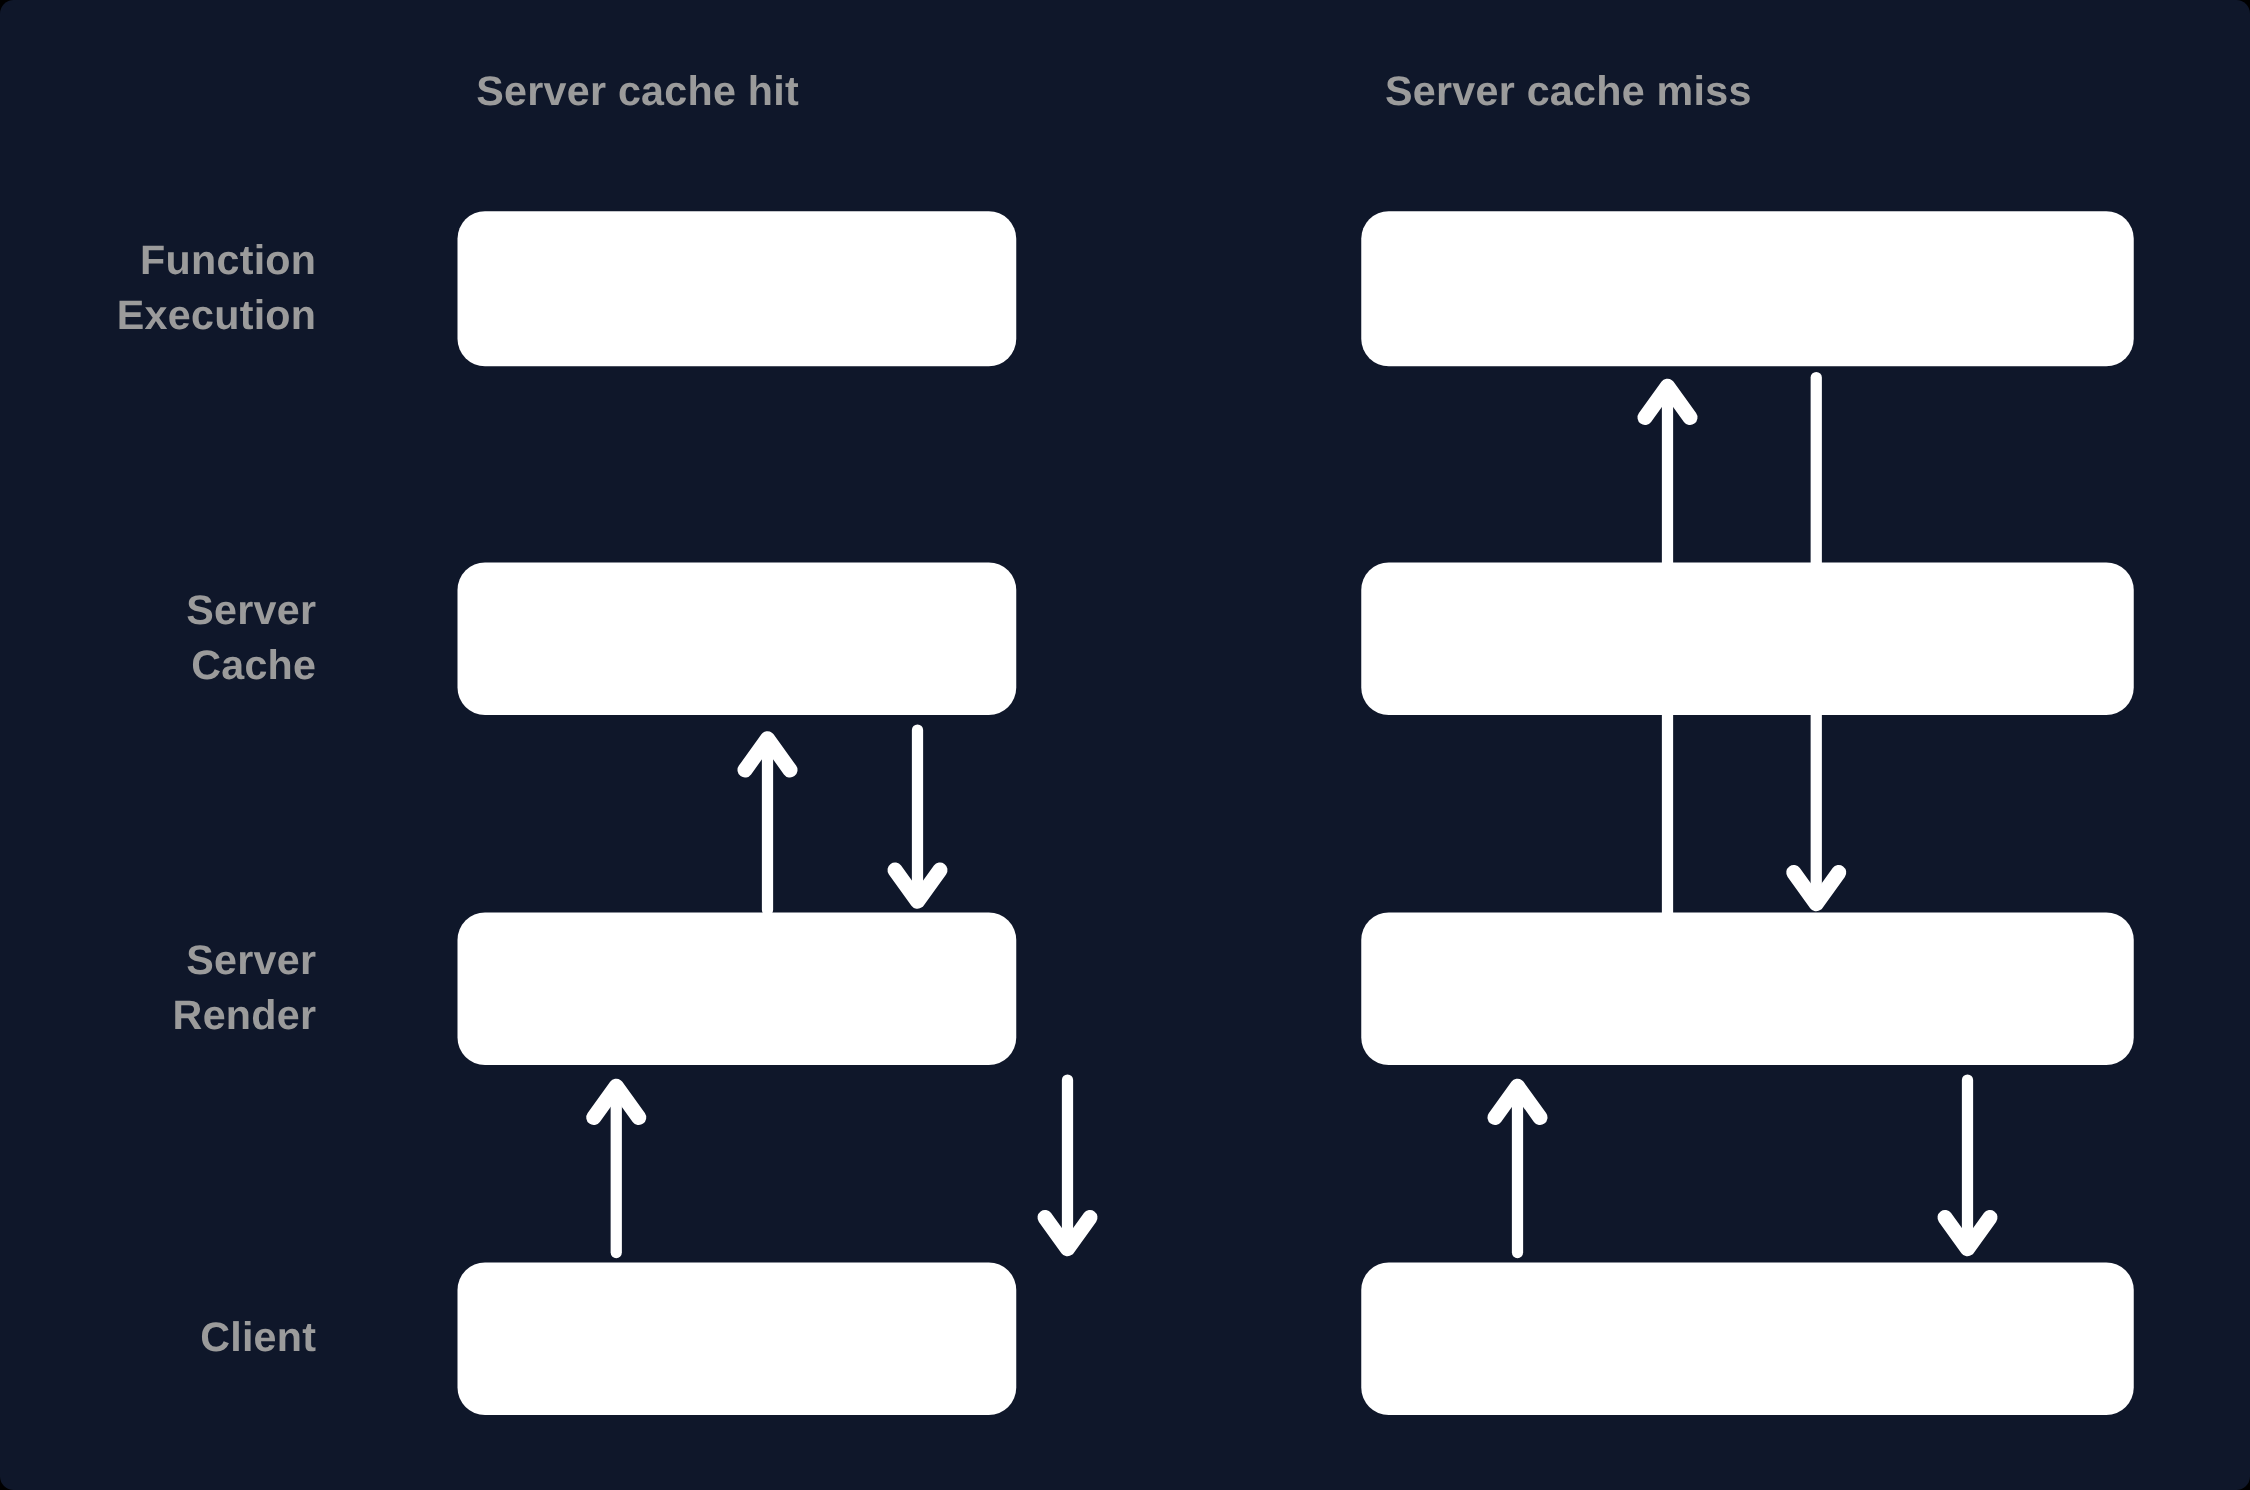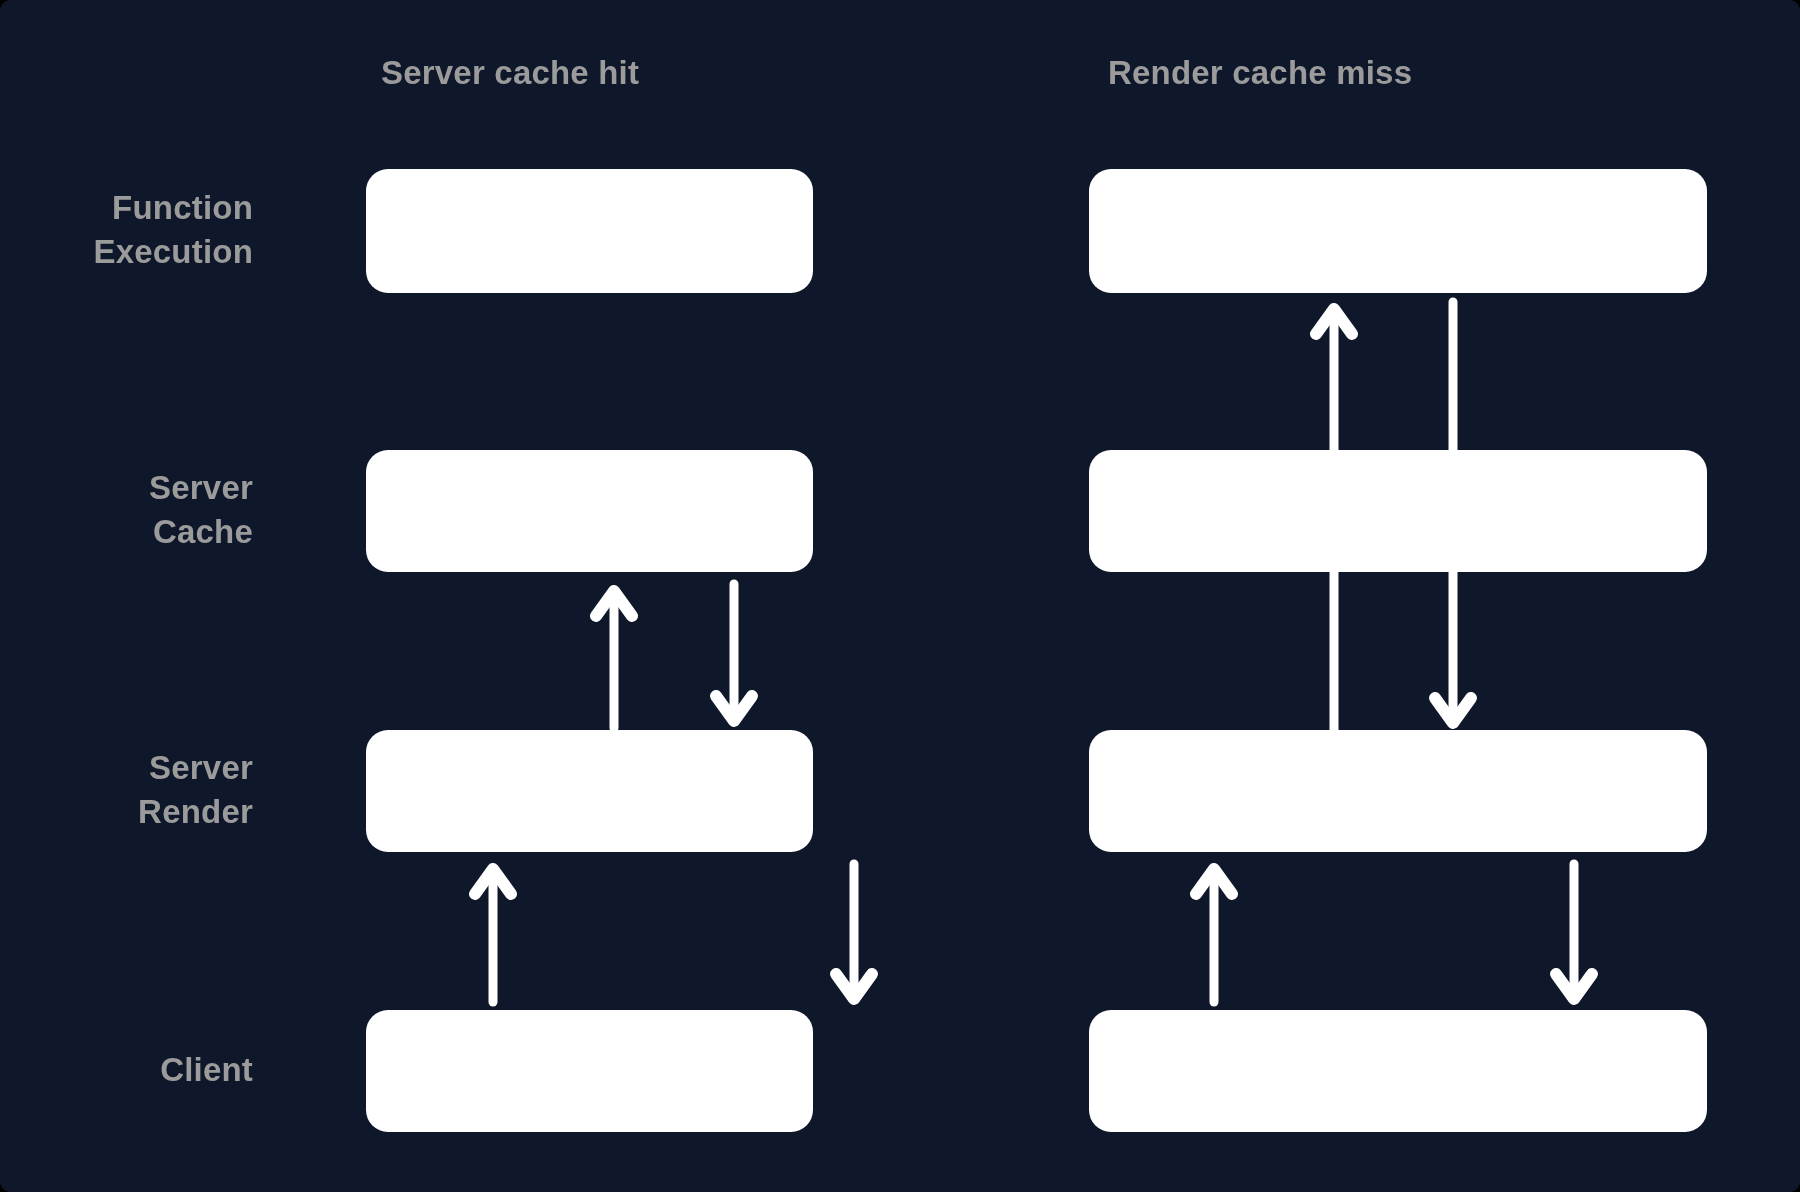--- a/index.html
+++ b/index.html
@@ -59,21 +59,21 @@
     overflow: visible;
   }
 </style>
 </head>
 <body>
 
 <div id="stage">
 
   <div class="col-heading" style="left:381px; top:54px;">Server cache hit</div>
 
-  <div class="col-heading" style="left:1108px; top:54px;">Render cache miss</div>
+  <div class="col-heading" style="left:1108px; top:54px;">Server cache miss</div>
 
   <div class="row-label" style="top:186px;">Function
 Execution</div>
 
   <div class="row-label" style="top:466px;">Server
 Cache</div>
 
   <div class="row-label" style="top:746px;">Server
 Render</div>
 

